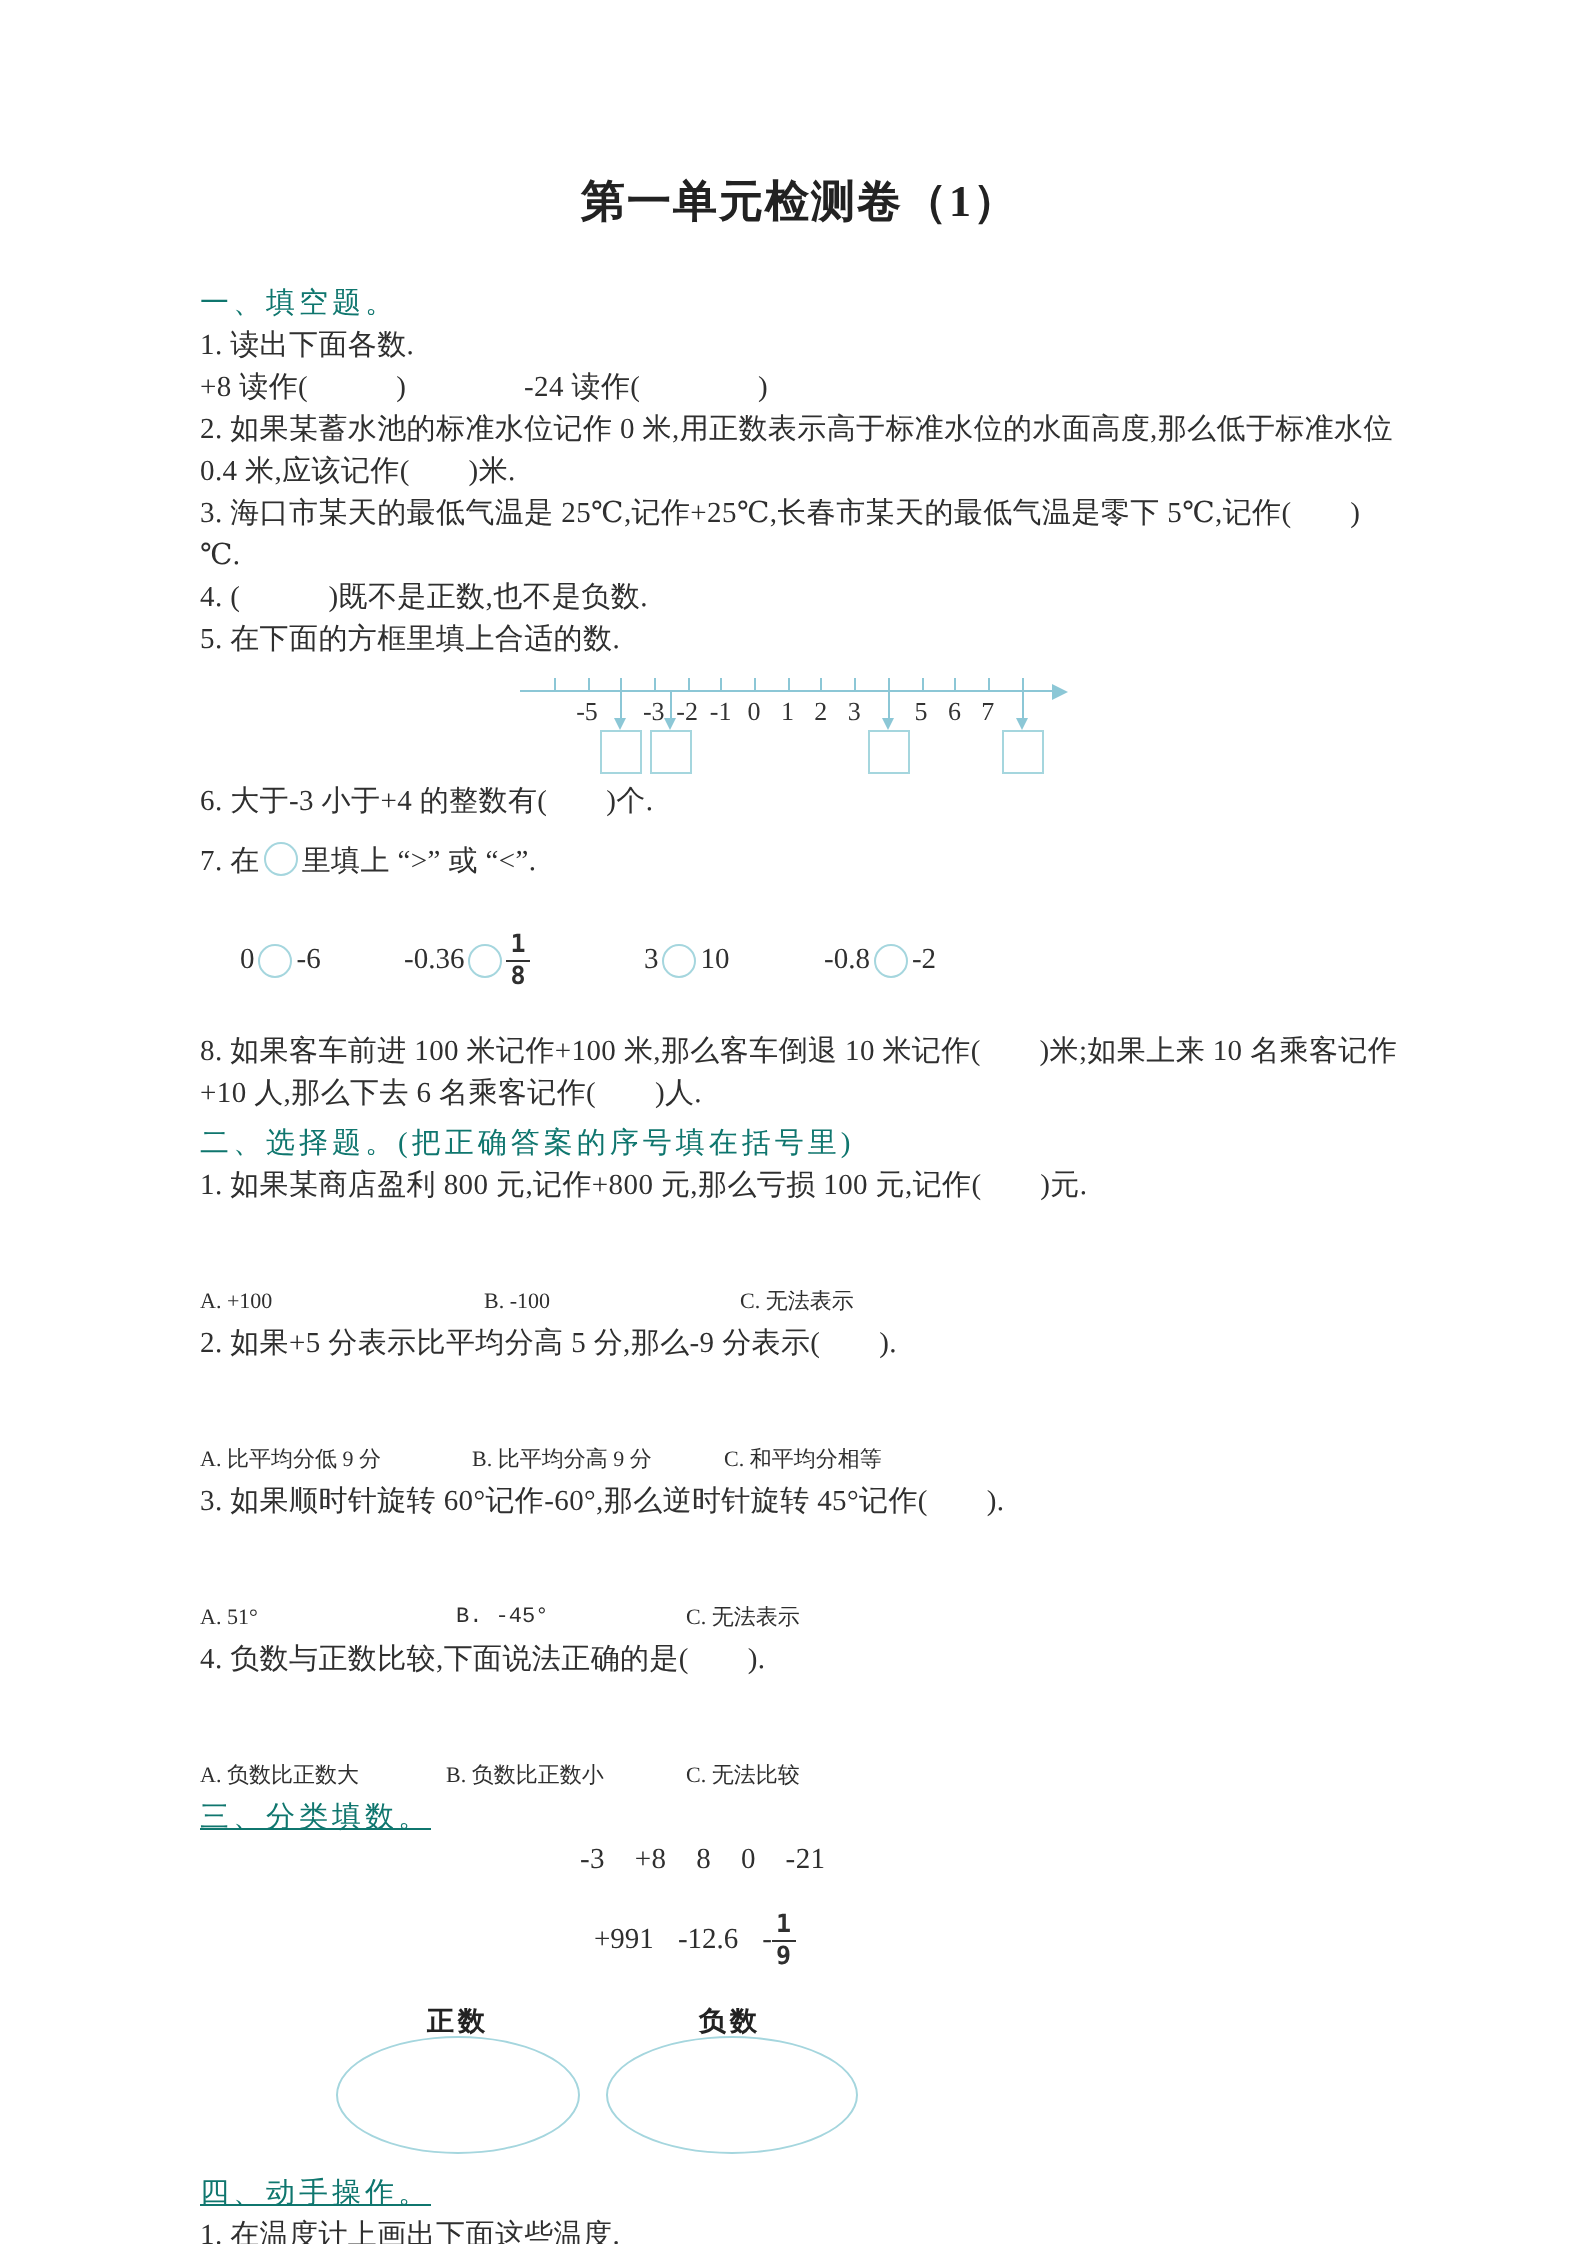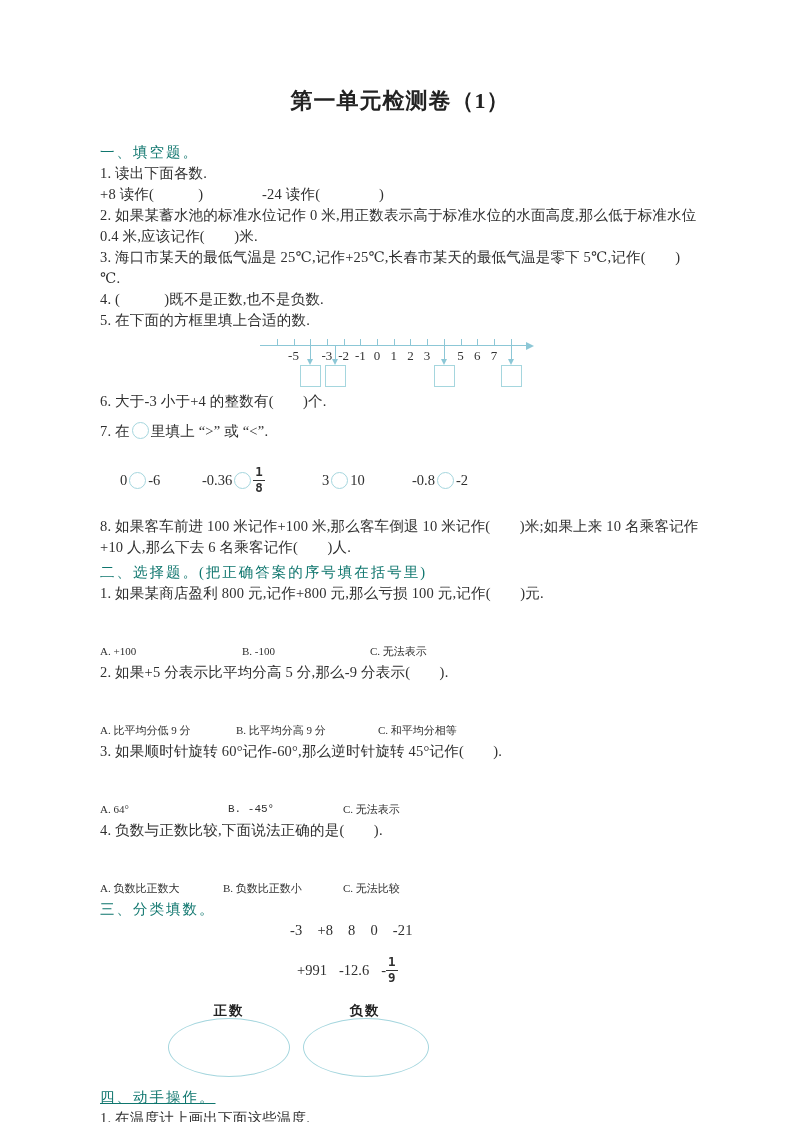--- a/index.html
+++ b/index.html
@@ -42,36 +42,36 @@
   .ci1{left:20px;} .ci2{left:102px;} .ci3{left:222px;} .ci4{left:312px;}
   .frac{display:inline-flex;flex-direction:column;align-items:center;
     font-size:12.5px;font-weight:bold;line-height:1.15;font-family:"DejaVu Sans Mono","Liberation Mono",monospace;}
   .frac .num{border-bottom:1px solid #333;padding:0 2px;}
   .frac .den{padding:0 2px;}
   
   .opts{position:relative;height:21px;font-size:11px;margin-top:37px;}
   .opts span{position:absolute;top:0;line-height:21px;}
   .oa{left:0;}
   .r1 .ob{left:142px;} .r1 .oc{left:270px;}
-  .r2 .ob{left:136px;} .r2 .oc{left:278px;text-align:right;}
+  .r2 .ob{left:136px;} .r2 .oc{left:262px;text-align:right;}
   .r3 .ob{left:128px;font-family:Liberation Mono, monospace;} .r3 .oc{left:243px;}
   .r4 .ob{left:123px;} .r4 .oc{left:243px;}
   
   .cls-row1{margin-top:0;margin-left:190px;font-size:14.5px;line-height:21px;}
   .cls-row2{margin-top:10px;margin-left:197px;display:flex;align-items:center;gap:12px;
     font-size:14.5px;height:38px;}
   .negfrac{display:inline-flex;align-items:center;}
   .ellipses{position:relative;height:75px;margin-top:13px;}
   .ell-label{position:absolute;top:0;transform:translateX(-50%);font-size:13.5px;
     font-weight:bold;letter-spacing:2px;color:#222;}
   .el-l{left:129px;} .el-r{left:265px;}
   .ellipse{position:absolute;top:16px;height:57px;border:1px solid #a5d6de;border-radius:50%;background:#fff;}
   .ellipse.left{left:68px;width:120px;}
   .ellipse.right{left:203px;width:124px;}
-  .h3{margin-top:0;}
+  .h3{margin-top:0;text-decoration:underline;}
   .h4{margin-top:10px;text-decoration:underline;}
 </style>
 </head>
 <body>
 
 <div class="content">
 
   <h1 class="page-title">第一单元检测卷（1）</h1>
 
   <h2 class="sec-heading h1">一、填空题。</h2>
@@ -169,21 +169,21 @@
 
   <p>2. 如果+5 分表示比平均分高 5 分,那么-9 分表示(　　).</p>
   <div class="opts r2">
     <span class="oa">A. 比平均分低 9 分</span>
     <span class="ob">B. 比平均分高 9 分</span>
     <span class="oc">C. 和平均分相等</span>
   </div>
 
   <p>3. 如果顺时针旋转 60°记作-60°,那么逆时针旋转 45°记作(　　).</p>
   <div class="opts r3">
-    <span class="oa">A. 64°</span>
+    <span class="oa">A. 51°</span>
     <span class="ob">B. -45°</span>
     <span class="oc">C. 无法表示</span>
   </div>
 
   <p>4. 负数与正数比较,下面说法正确的是(　　).</p>
   <div class="opts r4">
     <span class="oa">A. 负数比正数大</span>
     <span class="ob">B. 负数比正数小</span>
     <span class="oc">C. 无法比较</span>
   </div>

